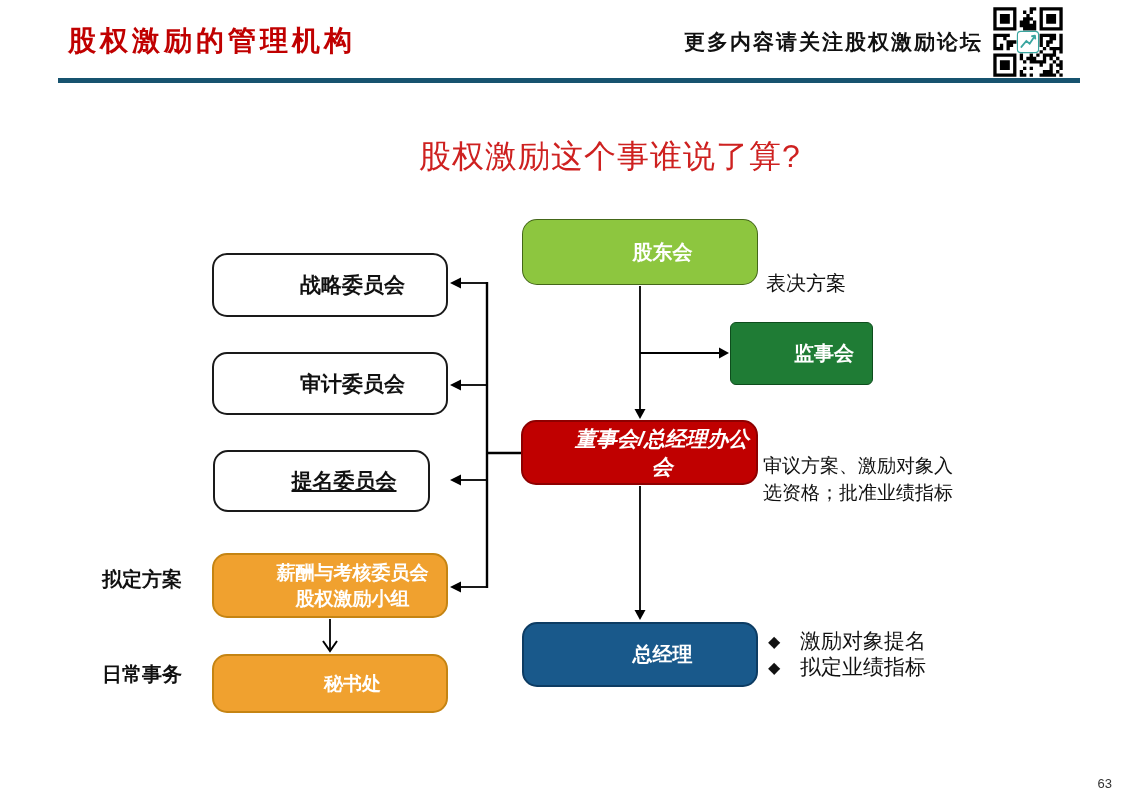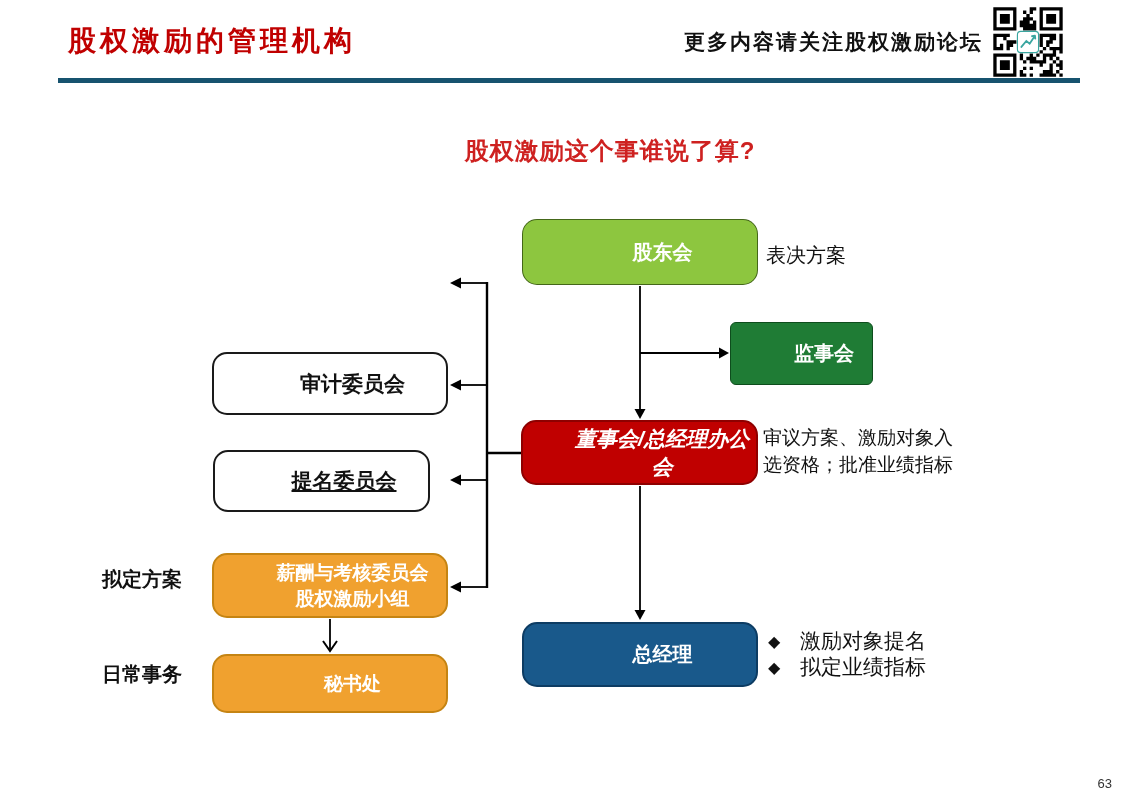--- a/index.html
+++ b/index.html
@@ -18,21 +18,21 @@
   .hdr-note {
     position:absolute; right:147px; top:28px;
     font-family:"DejaVu Serif","Liberation Serif",serif;
     font-size:21px; font-weight:bold; color:#111; letter-spacing:2px;
   }
   .qr { position:absolute; left:990px; top:4px; width:76px; height:76px; background:#fff; }
   .divider { position:absolute; left:58px; top:78px; width:1022px; height:5px; background:#17536F; }
   
   .q-title {
     position:absolute; left:330px; top:135px; width:560px; text-align:center;
-    font-size:24px; font-weight:bold; color:#CE2120; letter-spacing:1px;
+    font-size:32px; font-weight:normal; color:#CE2120; letter-spacing:1px;
   }
   
   .fbox {
     position:absolute; display:flex; align-items:center; justify-content:center;
     text-align:center; font-weight:bold; border-radius:15px;padding-left:45px;
   }
   .fbox.white  { background:#fff; border:2px solid #1a1a1a; color:#111; font-size:21px; }
   .fbox.green  { background:#8DC63F; border:1px solid rgba(20,40,0,.6);  color:#fff; font-size:20px; }
   .fbox.dgreen { background:#1F7C35; border:1px solid #0E4D1D; color:#fff; font-size:20px; }
   .fbox.red    { background:#C00000; border:2px solid #8E0000; color:#fff; font-size:21px; }
@@ -44,21 +44,21 @@
   .b-gm           { left:522px; top:622px; width:236px; height:65px; }
   .b-strategy     { left:212px; top:253px; width:236px; height:64px; }
   .b-audit        { left:212px; top:352px; width:236px; height:63px; }
   .b-nomination   { left:213px; top:450px; width:217px; height:62px;text-decoration:underline; }
   .b-compensation { left:212px; top:553px; width:236px; height:65px; }
   .b-secretariat  { left:212px; top:654px; width:236px; height:59px; font-size:20px; }
   
   .side-label { position:absolute; font-size:20px; font-weight:bold; color:#111; }
   .l-draft { left:102px; top:566px; }
   .l-daily { left:102px; top:661px; }
-  .note { position:absolute; color:#111; }
+  .note { position:absolute; color:#111;margin-top:28px; }
   .n-vote  { left:766px; top:242px; font-size:20px; }
   .n-board { left:763px; top:424px; font-size:19px; line-height:27px; }
   .bullets { position:absolute; left:768px; top:628px; }
   .bullet-row { display:flex; align-items:center; height:26px; }
   .bullet-mark { font-size:16px; color:#111; width:32px; }
   .bullet-text { font-size:21px; color:#111; }
   
   .connectors { position:absolute; left:0; top:0; width:1130px; height:801px; pointer-events:none; }
   .page-num { position:absolute; right:18px; bottom:10px; font-size:13px; color:#333;margin-left:12px; }
 </style>
@@ -112,20 +112,23 @@
   <div class="fbox dgreen b-supervisors">
     <span>监事会</span>
   </div>
   <div class="fbox red b-board">
     <span>董事会/总经理办公会</span>
   </div>
   <div class="fbox blue b-gm">
     <span>总经理</span>
   </div>
 
+  <div class="fbox white b-strategy">
+    <span>战略委员会</span>
+  </div>
   <div class="fbox white b-audit">
     <span>审计委员会</span>
   </div>
   <div class="fbox white b-nomination">
     <span>提名委员会</span>
   </div>
   <div class="fbox orange b-compensation">
     <span>
       <span>薪酬与考核委员会</span><br>
       <span>股权激励小组</span>

